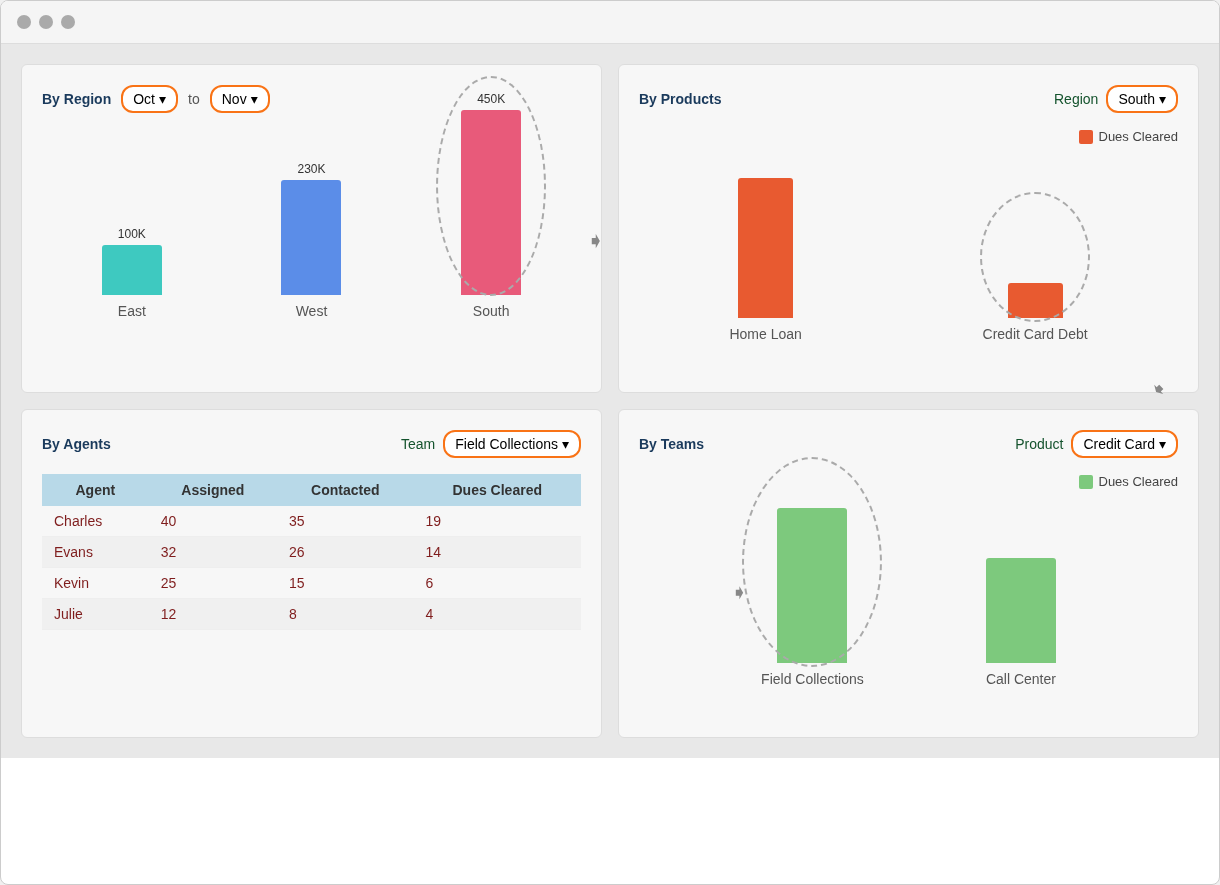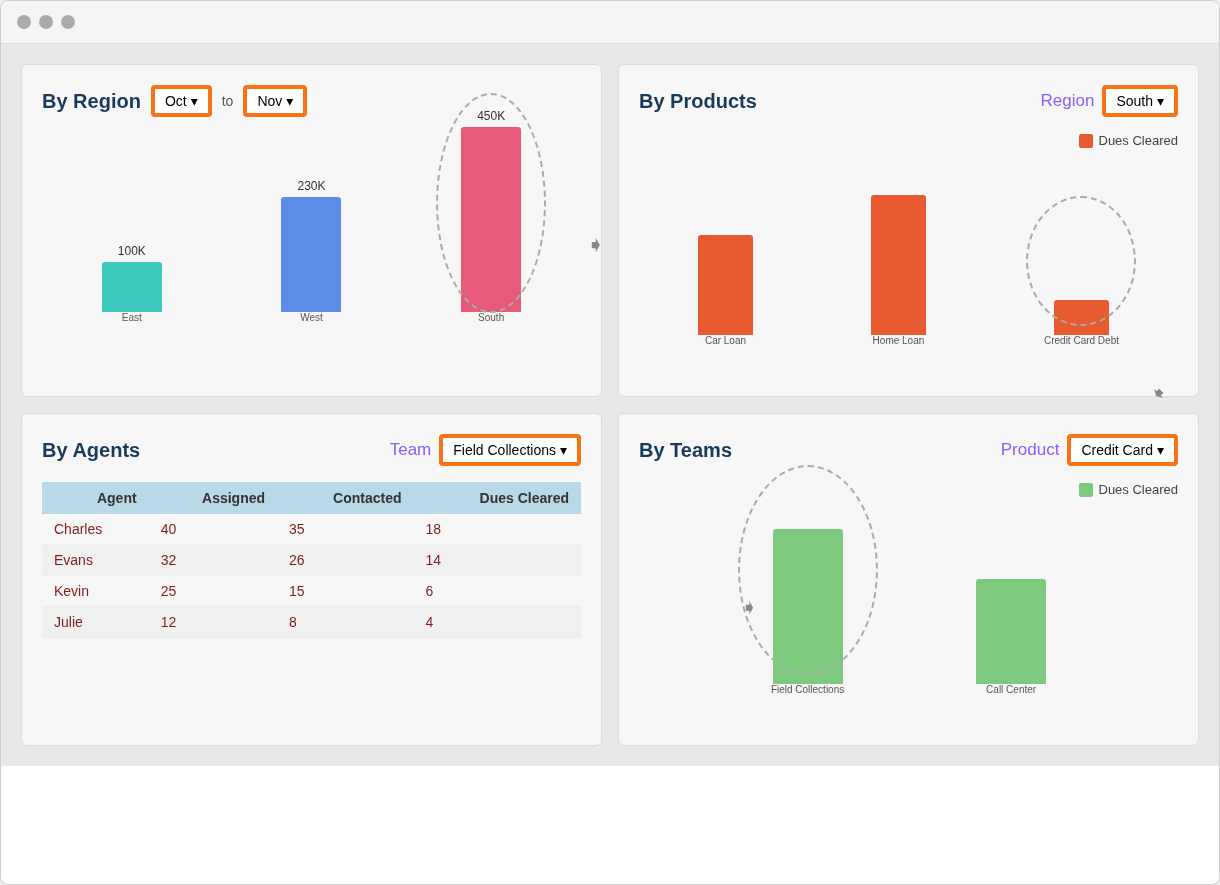--- a/index.html
+++ b/index.html
@@ -40,39 +40,39 @@
       gap: 16px;
     }
     .panel {
       background: #f7f7f7;
       border: 1px solid #ddd;
       border-radius: 6px;
       padding: 20px;
       position: relative;
     }
     .panel-title {
-      font-size: 20px;
+      font-size: 14px;
       font-weight: 700;
       color: #1a3a5c;
       margin-bottom: 12px;
     }
     .panel-header {
       display: flex;
       align-items: center;
       gap: 10px;
       margin-bottom: 16px;
     }
     .panel-header .panel-title {
       margin-bottom: 0;
     }
     select-like, .dropdown {
       display: inline-flex;
       align-items: center;
-      border: 4px solid #f97316;
-      border-radius: 4px;
+      border: 2px solid #f97316;
+      border-radius: 12px;
       background: #fff;
       padding: 4px 10px;
       font-size: 14px;
       cursor: pointer;
       gap: 4px;
     }
     .to-text {
       font-size: 14px;
       color: #555;
     }
@@ -95,23 +95,23 @@
       font-size: 12px;
       color: #333;
       margin-bottom: 4px;
       font-weight: 500;
     }
     .bar {
       width: 60px;
       border-radius: 3px 3px 0 0;
     }
     .bar-label-bottom {
-      font-size: 10px;
+      font-size: 14px;
       color: #555;
-      margin-top: 0;
+      margin-top: 8px;
       text-align: center;
     }
     
     .legend {
       display: flex;
       align-items: center;
       gap: 6px;
       font-size: 13px;
       color: #444;
       justify-content: flex-end;
@@ -126,37 +126,37 @@
     .agent-table {
       width: 100%;
       border-collapse: collapse;
       font-size: 14px;
     }
     .agent-table thead tr {
       background: #b8d9e8;
     }
     .agent-table th {
       padding: 8px 12px;
-      text-align: right;
+      text-align: center;
       font-weight: 600;
       color: #333;
     }
     .agent-table td {
       padding: 7px 12px;
       text-align: left;
       color: #7f1d1d;
       border-bottom: 1px solid #eee;
     }
     .agent-table tbody tr:nth-child(even) {
       background: #f0f0f0;
     }
     
     .region-label {
-      font-size: 17px;
-      color: #8b5cf6;
+      font-size: 14px;
+      color: #14532d;
       margin-left: auto;
     }
     .panel-header-right {
       display: flex;
       align-items: center;
       gap: 8px;
       margin-left: auto;
     }
   </style>
 </head>
@@ -221,24 +221,20 @@
           </div>
         </div>
       </div>
       <div class="legend">
         <span class="legend-color" style="background:#e85a30;"></span>
         <span>Dues Cleared</span>
       </div>
       <div class="bar-chart" style="position:relative;">
 
 
-        <div class="bar-group">
-          <div class="bar" style="height:100px;background:#e85a30;width:55px;"></div>
-          <span class="bar-label-bottom">Car Loan</span>
-        </div>
 
         <div class="bar-group">
           <div class="bar" style="height:140px;background:#e85a30;width:55px;"></div>
           <span class="bar-label-bottom">Home Loan</span>
         </div>
 
         <div class="bar-group" style="position:relative;">
           <div class="bar" style="height:35px;background:#e85a30;width:55px;"></div>
           <span class="bar-label-bottom">Credit Card Debt</span>
           <div style="position:absolute;width:110px;height:130px;border:2px dashed #aaa;border-radius:50%;left:50%;bottom:20px;transform:translateX(-50%);pointer-events:none;"></div>
@@ -266,21 +262,21 @@
             <th>Assigned</th>
             <th>Contacted</th>
             <th>Dues Cleared</th>
           </tr>
         </thead>
         <tbody>
           <tr class="table-row">
             <td>Charles</td>
             <td>40</td>
             <td>35</td>
-            <td>18</td>
+            <td>19</td>
           </tr>
           <tr class="table-row">
             <td>Evans</td>
             <td>32</td>
             <td>26</td>
             <td>14</td>
           </tr>
           <tr class="table-row">
             <td>Kevin</td>
             <td>25</td>

